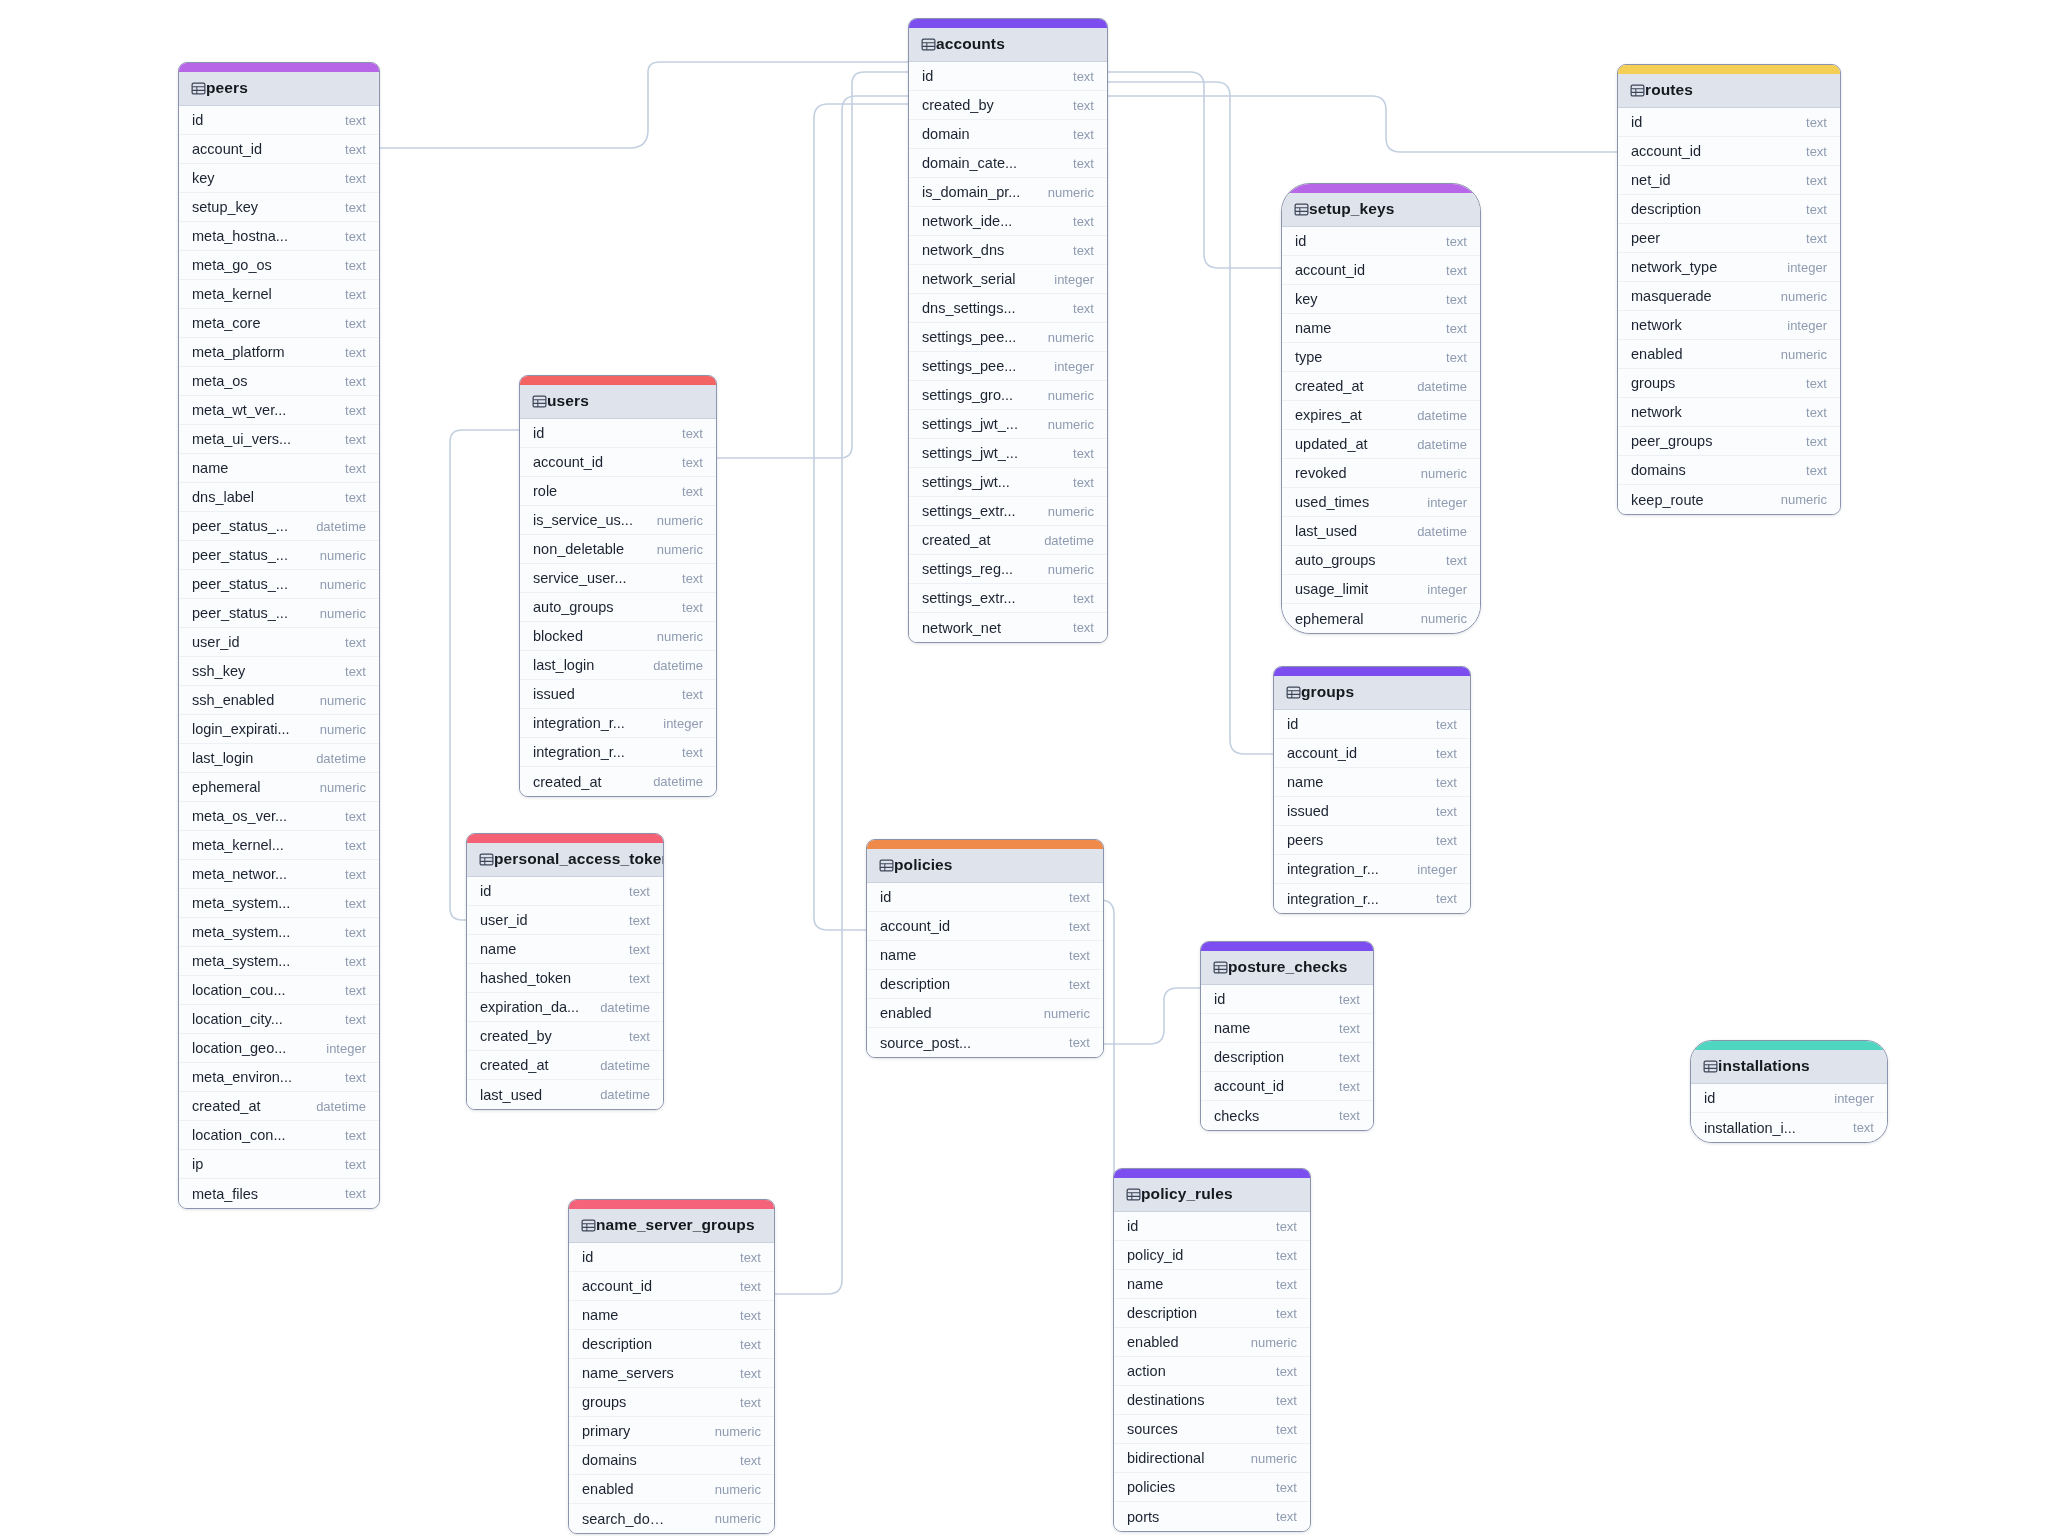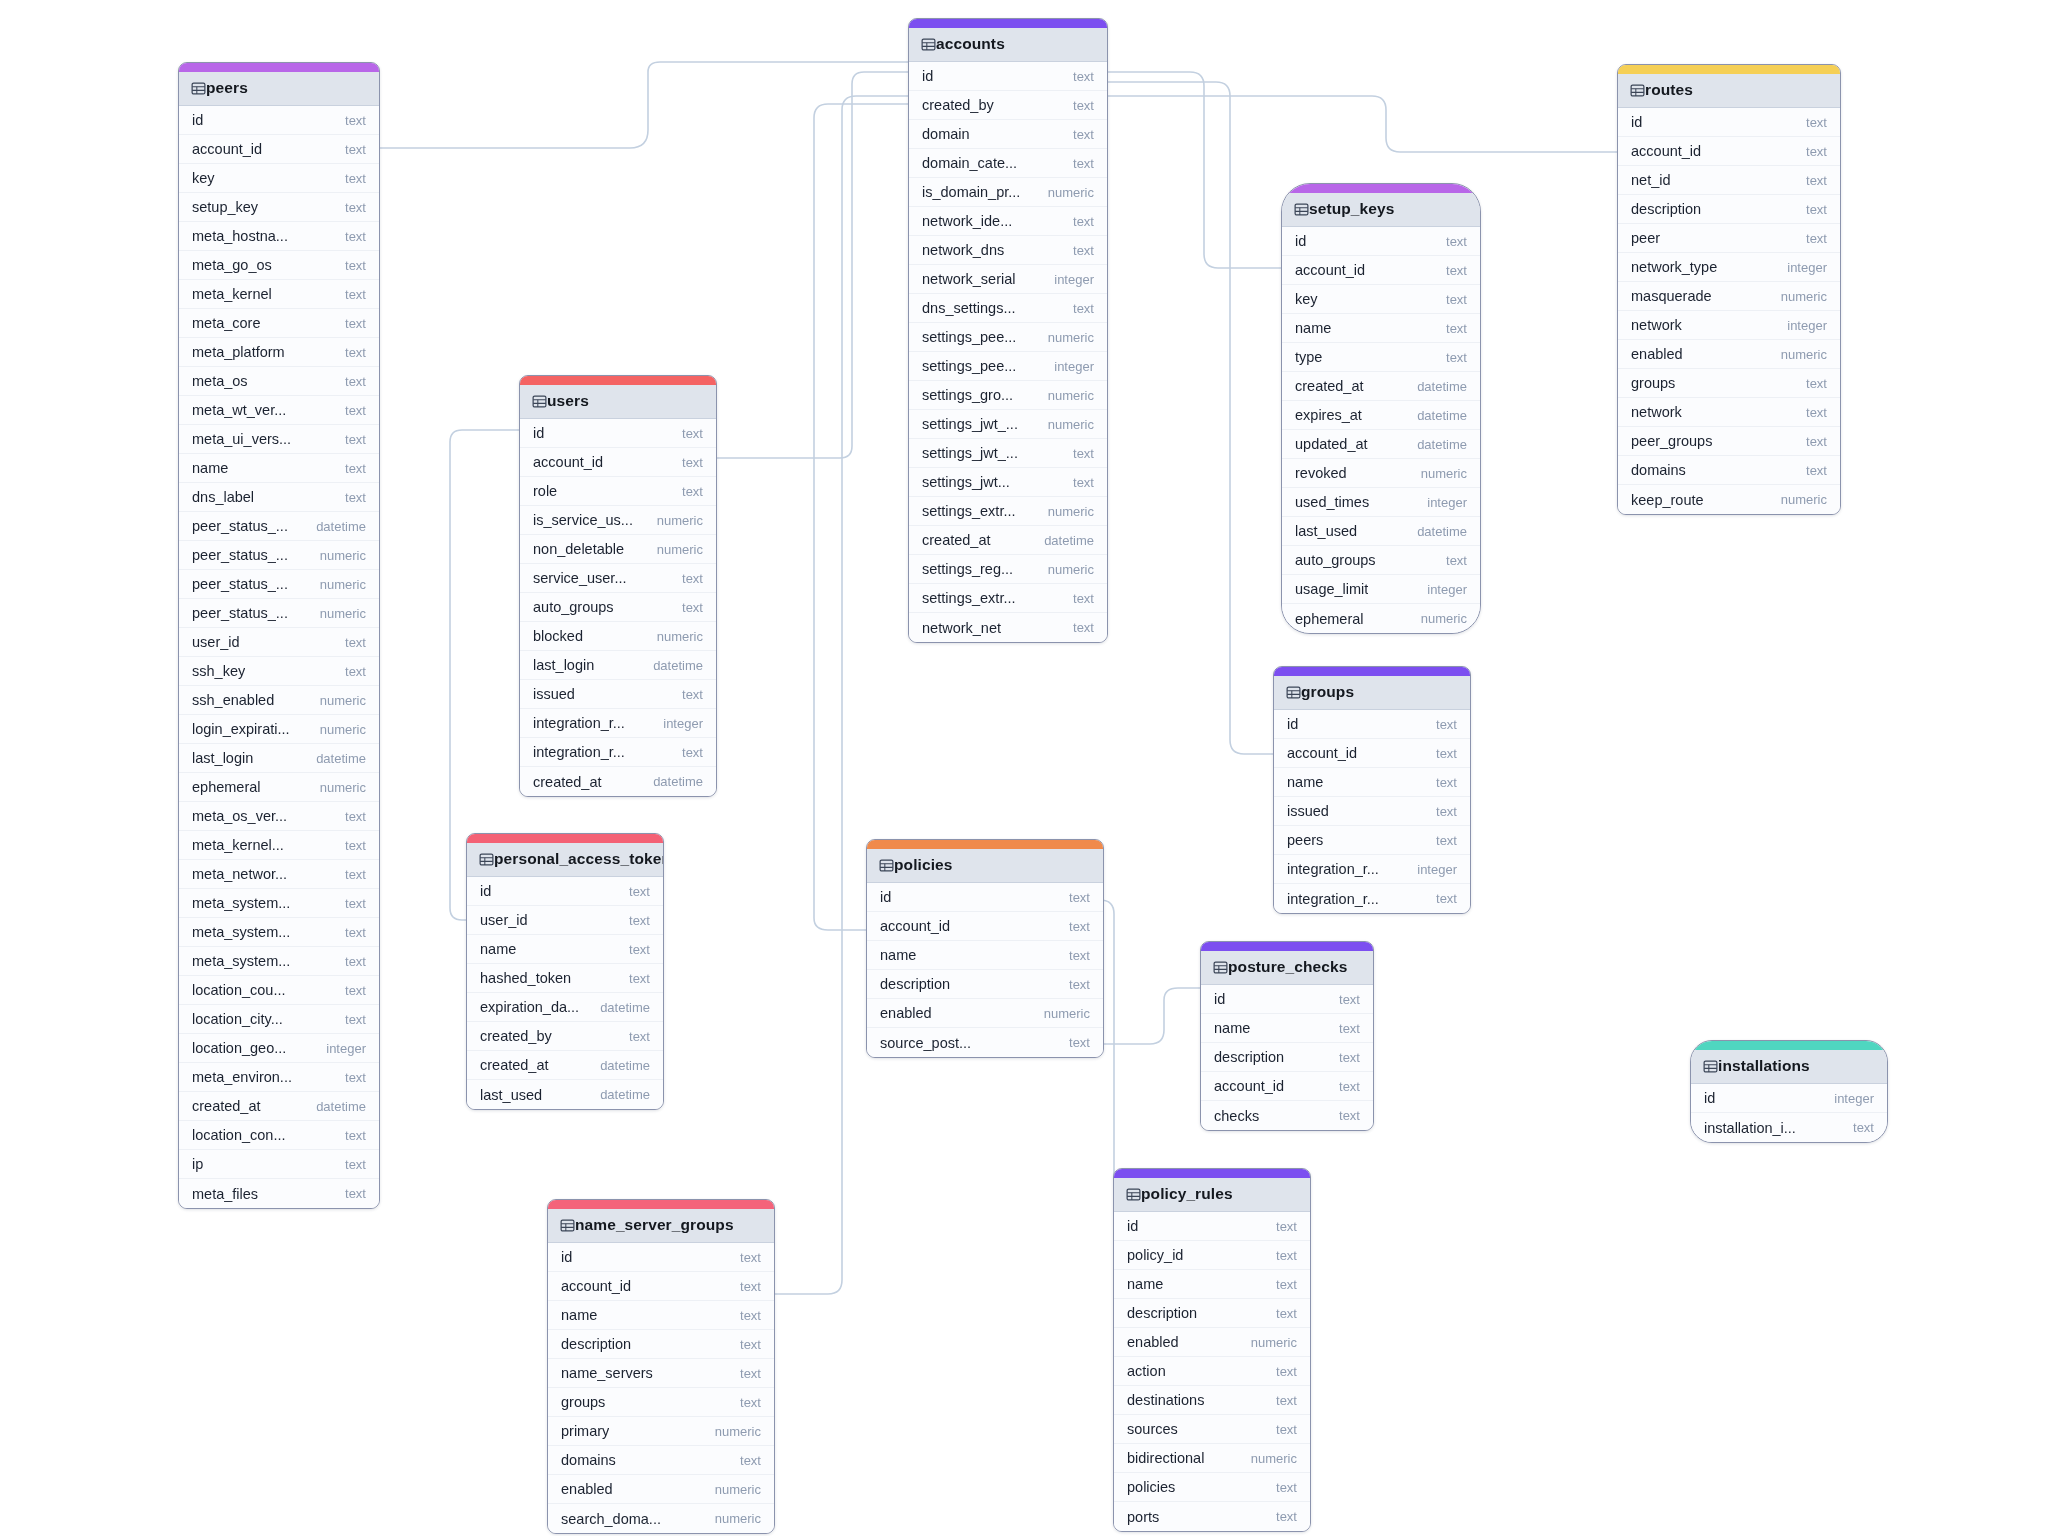--- a/index.html
+++ b/index.html
@@ -336,21 +336,21 @@
       </div>
       <div class="field-row">
         <span class="field-name">created_at</span>
         <span class="field-type">datetime</span>
       </div>
       <div class="field-row">
         <span class="field-name">last_used</span>
         <span class="field-type">datetime</span>
       </div>
     </div>
-    <div class="table-node" style="left: 547px; top: 1199px; width: 228px;">
+    <div class="table-node" style="left: 568px; top: 1199px; width: 207px;">
       <div class="accent-bar" style="background: rgb(244, 99, 122);"></div>
       <div class="node-header">
         <svg viewBox="0 0 16 16" class="tbl-icon">
           <rect x="1.2" y="2.2" width="13.6" height="11.6" rx="1.6" fill="none" stroke="#3b4557" stroke-width="1.3"></rect>
           <path d="M1.2 6.1 H14.8" stroke="#3b4557" stroke-width="1.1" fill="none"></path>
           <path d="M6.2 6.1 V13.8" stroke="#3b4557" stroke-width="1.1" fill="none"></path>
           <path d="M1.2 10 H14.8" stroke="#3b4557" stroke-width="1.1" fill="none"></path>
         </svg>
         <span class="title">name_server_groups</span>
       </div>

